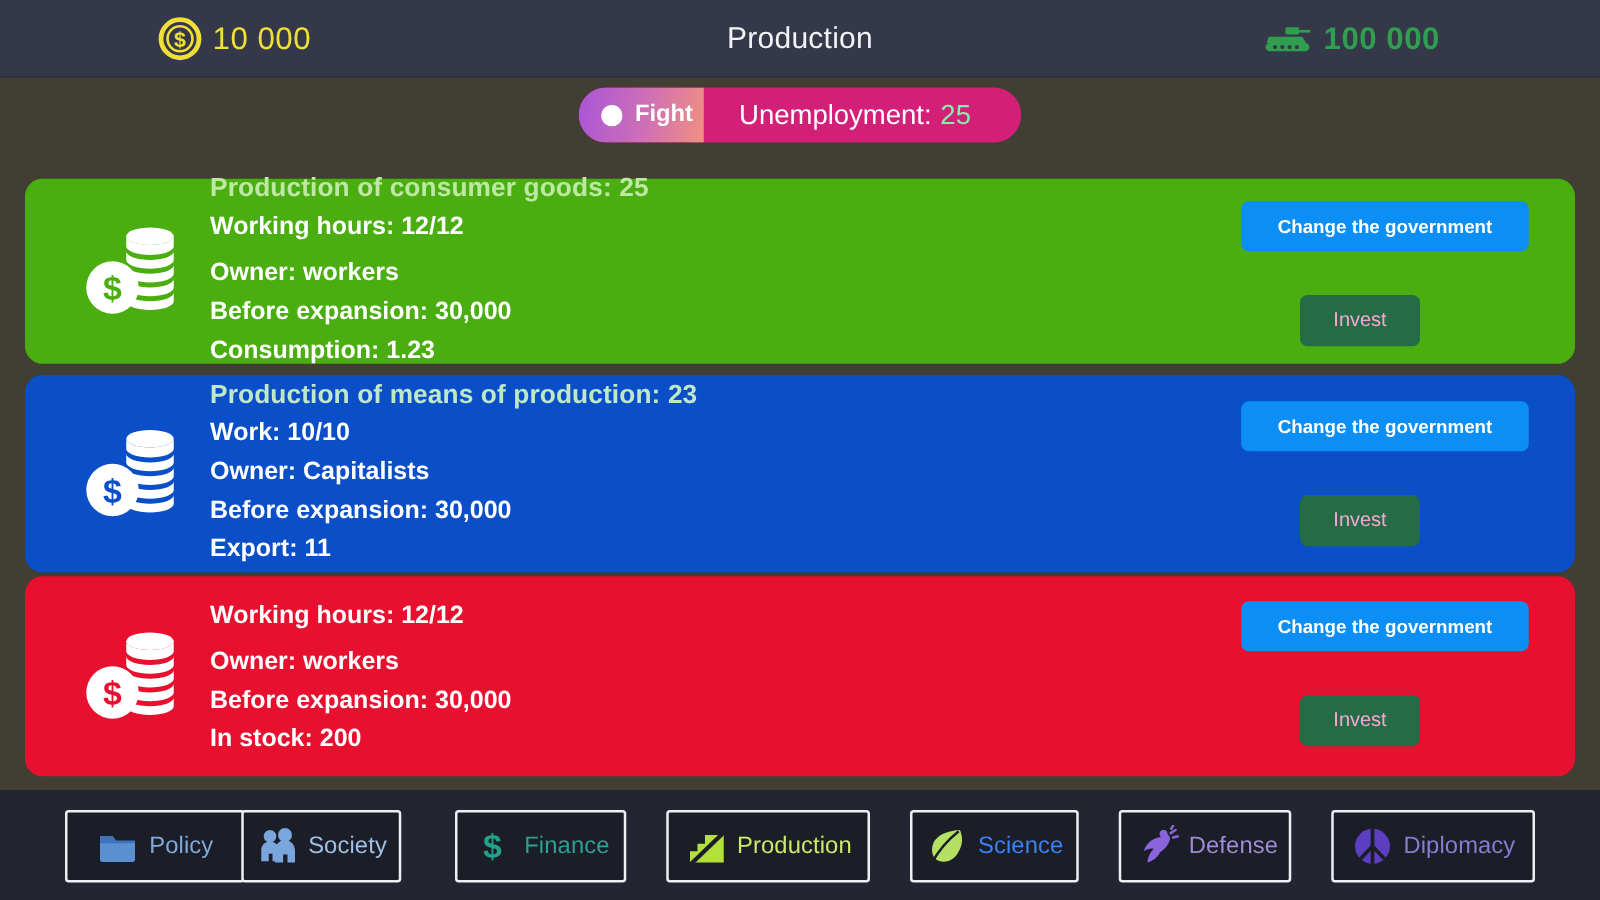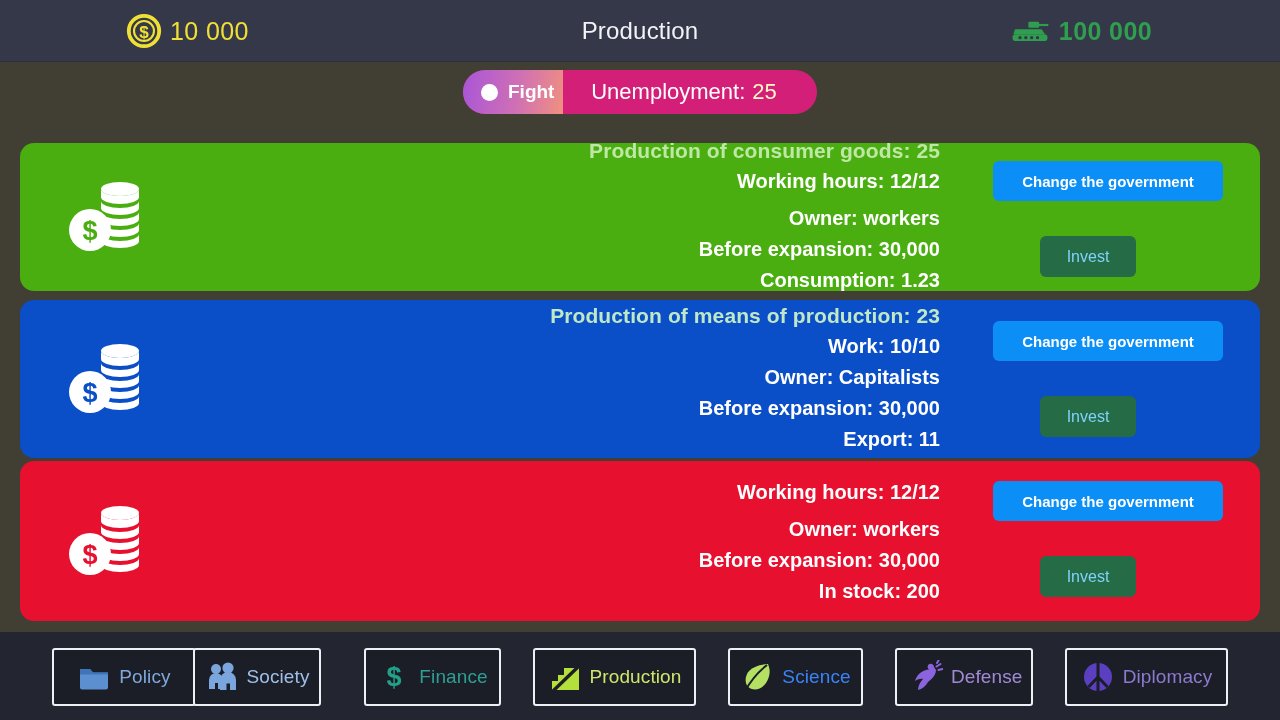--- a/index.html
+++ b/index.html
@@ -53,40 +53,40 @@
     background: #ffffff; flex: none;
   }
   #fight-label {
     color: #ffffff; font-size: 19px; font-weight: bold;
   }
   #unemployment-area {
     flex: 1; display: flex; align-items: center; justify-content: center;
     gap: 0px; padding-right: 12px;
   }
   #unemployment-label { color: #ffffff; font-size: 22px; }
-  #unemployment-value { color: #fef9c3; font-size: 22px; margin-left: 7px; }
+  #unemployment-value { color: #86efac; font-size: 22px; margin-left: 7px; }
 
   
   .card {
     position: absolute; left: 20px; width: 1240px;
     border-radius: 14px;
   }
   #card-consumer { top: 143px; height: 148px; background: #4aae10; }
   #card-means    { top: 300px; height: 158px; background: #0b4fc8; }
   #card-military { top: 461px; height: 160px; background: #e8102f; }
 
   .card-icon {
     position: absolute; left: 48px; top: 50%;
     transform: translateY(-50%);
     width: 78px; height: 80px;
   }
   .card-text {
     position: absolute; left: 148px; top: 0; right: 320px;
     height: 100%; display: flex; flex-direction: column;
-    justify-content: center; gap: 1px; align-items: flex-end;
+    justify-content: center; gap: 1px;
   }
   .card-title {
     font-size: 21px; font-weight: bold; letter-spacing: .1px;
     margin-bottom: 2px;
   }
   #card-consumer .card-title { color: #bfe8a6; }
   #card-means    .card-title { color: #bfe8c6; }
   #card-military .card-title { color: #cfdba2; }
   .card-line {
     color: #ffffff; font-size: 20px; font-weight: bold;
@@ -102,21 +102,21 @@
     font-size: 15px; font-weight: bold;
     width: 230px; height: 40px;
     cursor: pointer;
   }
   #btn-change-consumer { top: 161px; }
   #btn-change-means    { top: 321px; }
   #btn-change-military { top: 481px; }
 
   .btn-invest {
     position: absolute; right: 144px;
-    background: #256b46; color: #7dd3fc;
+    background: #256b46; color: #f9a8d4;
     border: none; border-radius: 6px;
     font-family: "Liberation Sans", sans-serif;
     font-size: 16px; font-weight: normal;
     width: 96px; height: 41px;
     cursor: pointer;
   }
   #btn-invest-consumer { top: 236px; }
   #btn-invest-means    { top: 396px; }
   #btn-invest-military { top: 556px; }
 

